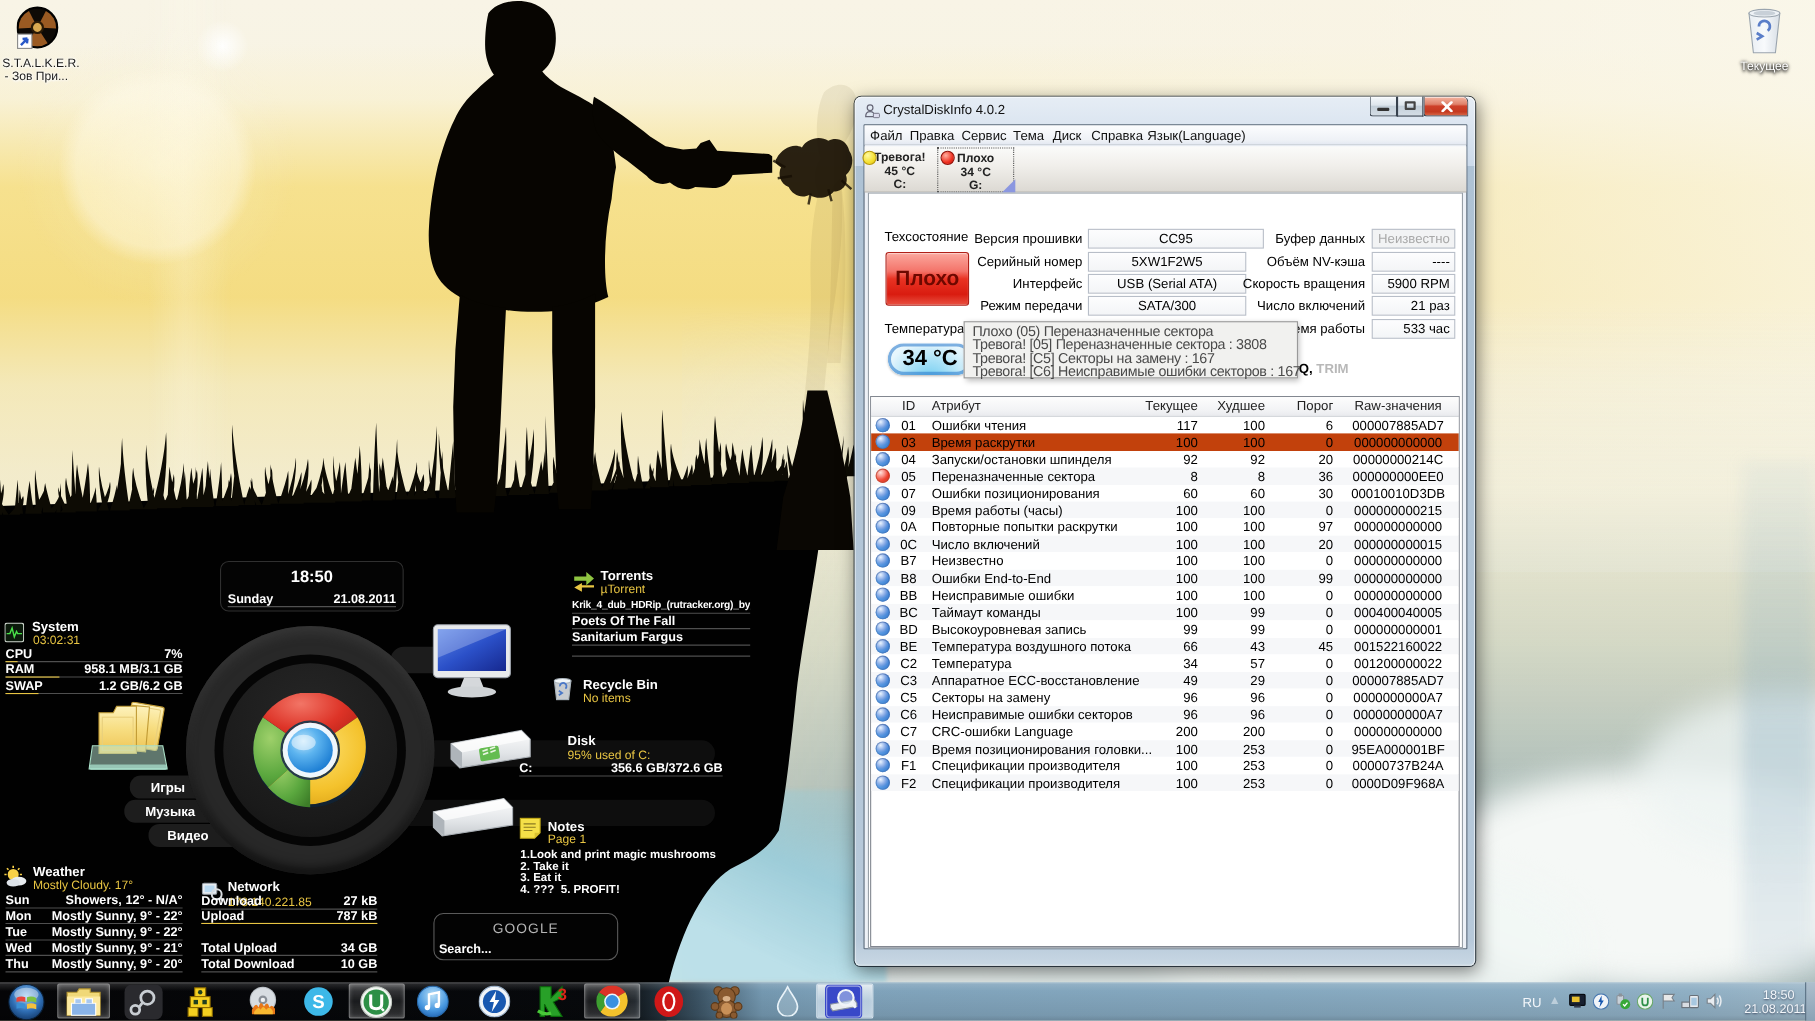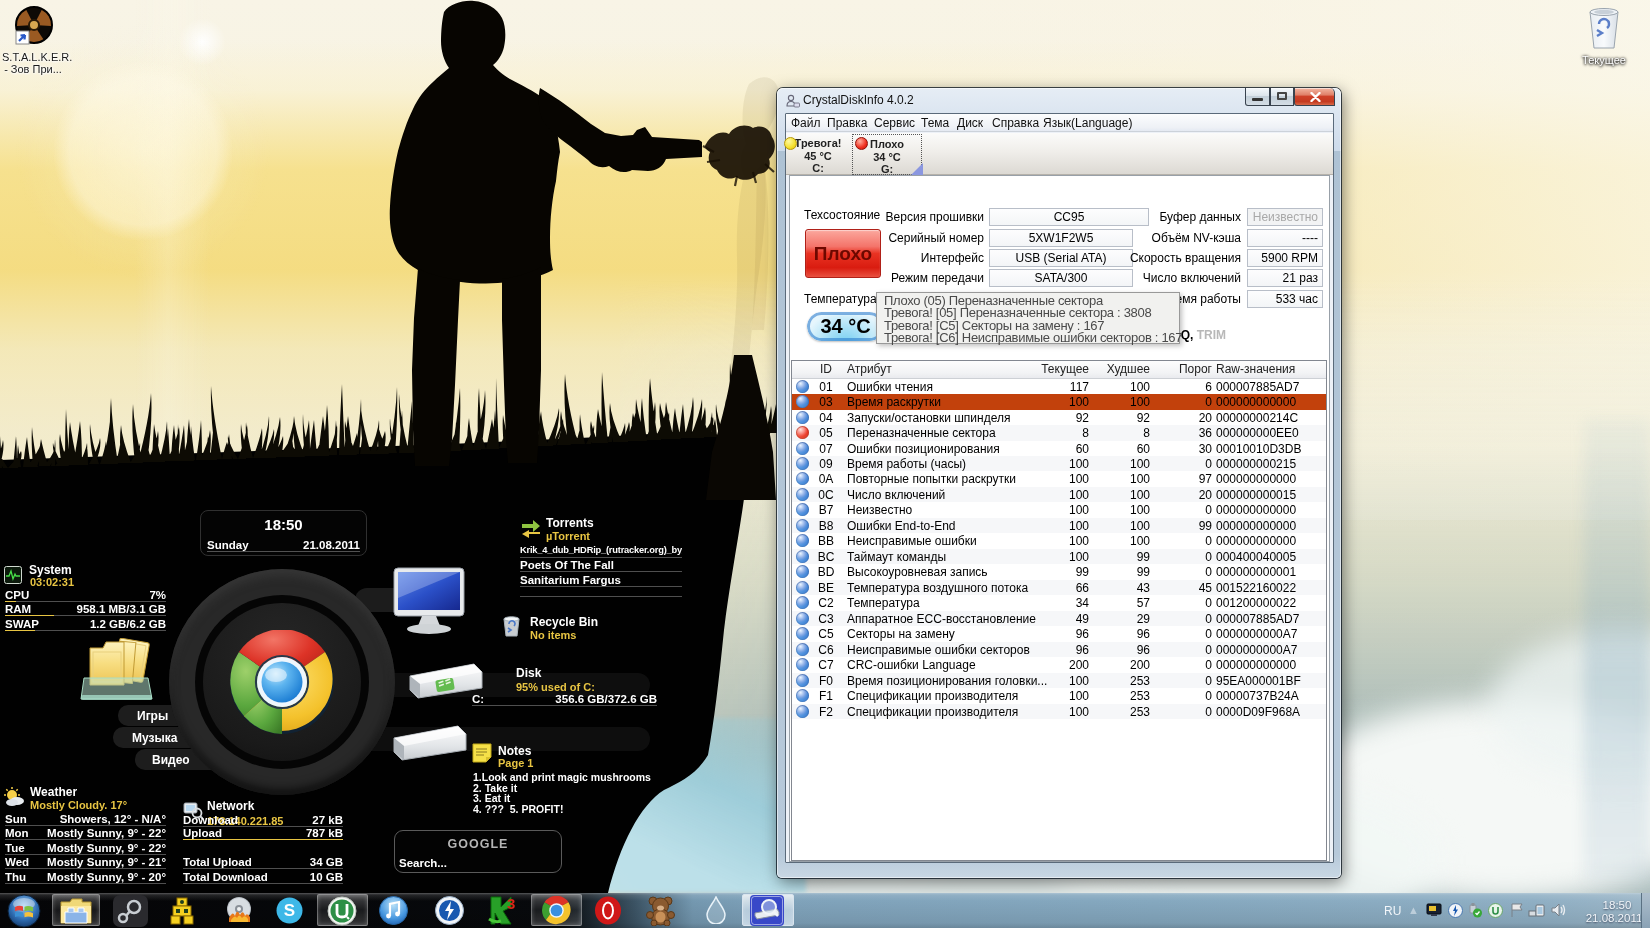--- a/index.html
+++ b/index.html
@@ -18,21 +18,21 @@
   linear-gradient(90deg, rgba(255,252,240,0) 135px, rgba(255,252,238,.22) 168px, rgba(255,252,240,0) 210px);
   -webkit-mask:linear-gradient(180deg,#000 45%,transparent 70%);mask:linear-gradient(180deg,#000 45%,transparent 70%)}
 #goldmask{position:absolute;inset:0;background:linear-gradient(90deg,rgba(248,242,224,0) 55%, rgba(249,244,228,.55) 75%, rgba(250,247,234,.8) 100%)}
 #skyright{position:absolute;left:620px;top:0;width:1030px;height:928px;
  background:linear-gradient(180deg, rgba(250,248,238,0) 30%, rgba(238,236,216,.55) 48%, rgba(205,212,196,.8) 63%, rgba(162,182,183,.92) 80%, rgba(168,186,190,.95) 100%);
  -webkit-mask:linear-gradient(90deg,rgba(0,0,0,.35) 0,rgba(0,0,0,.8) 8%,#000 20%);mask:linear-gradient(90deg,rgba(0,0,0,.35) 0,rgba(0,0,0,.8) 8%,#000 20%)}
 .cloud{position:absolute;border-radius:50%;filter:blur(14px)}
 #rockr{position:absolute;left:1584px;top:420px;width:66px;height:460px;background:linear-gradient(180deg,rgba(165,195,210,.12),rgba(140,175,195,.35) 55%,rgba(200,215,225,.3));filter:blur(7px)}
 
 .wt{color:#fff;font-weight:bold;font-size:12px;white-space:nowrap}
-.wy{color:#e8c543;font-weight:bold;font-size:11px;white-space:nowrap}
+.wy{color:#e8c543;font-weight:normal;font-size:11px;white-space:nowrap}
 .wrow{position:absolute;height:13px;font-size:11.5px;font-weight:bold;color:#fff;border-bottom:1px solid rgba(175,175,175,.45)}
 .wrow b{position:absolute;left:0;top:0;font-weight:bold}
 .wrow span{position:absolute;right:0;top:0;font-weight:bold}
 .ybar{position:absolute;height:1px;background:#e8c543;bottom:-1px;left:0}
 
 #win{position:absolute;left:777px;top:88px;width:564px;height:790px;border-radius:6px 6px 5px 5px;
  background:linear-gradient(180deg,#e6edf5 0%,#ccdaea 8%,#b9cdde 25px,#aec2d4 26px,#b7c9da 97%,#c9d8e4 100%);
  box-shadow:0 0 0 1px rgba(15,25,35,.8), 2px 4px 16px rgba(0,0,0,.5), inset 0 0 0 1px rgba(255,255,255,.55)}
 #wtitle{position:absolute;left:26px;top:5px;font-size:12px;color:#111}
 #wicon{position:absolute;left:9px;top:6px;width:14px;height:14px}
@@ -64,21 +64,21 @@
 
 #tbl{position:absolute;left:1px;top:184px;width:536px;height:501px;border:1px solid #828790;background:#fff}
 #thead{position:absolute;left:0;top:0;width:534px;height:17.5px;background:linear-gradient(180deg,#fdfdfd,#f2f3f5 70%,#e9eaee);border-bottom:1px solid #cdd0d5;font-size:12px;color:#222}
 .trow{position:absolute;left:0;width:534px;height:15.5px;font-size:12px;color:#000}
 .trow span,#thead span{position:absolute;top:1px;white-space:nowrap}
 .cid{left:21px;width:26px;text-align:center}
 .cattr{left:55px}
 .ccur{left:200px;width:97px;text-align:right}
 .cwst{left:304px;width:54px;text-align:right}
 .cthr{left:364px;width:56px;text-align:right}
-.craw{left:424px;width:110px;}
+.craw{left:424px;width:110px;text-align:center}
 .orb{position:absolute;left:4px;top:1px;width:13px;height:13px;border-radius:50%;
  background:radial-gradient(circle at 35% 28%,#eaf4ff,#8fb0e8 32%,#4584d6 58%,#1d50b0 82%,#143c8a);box-shadow:inset 0 -2px 3px rgba(120,200,255,.45), inset 0 0 0 1px rgba(25,55,120,.4)}
 .orb.r{background:radial-gradient(circle at 35% 28%,#ffe2dc,#f8887e 32%,#ea3220 58%,#bc1206 82%,#940800);box-shadow:inset 0 -2px 3px rgba(255,150,120,.4), inset 0 0 0 1px rgba(140,20,5,.45)}
 
 #tb{position:absolute;left:0;top:893px;width:1650px;height:35px;
  background:linear-gradient(90deg,#050507 0%,#07090c 34%,#3c5465 38.5%,#7498b0 42%,#7fa2ba 47%,#85a8bf 70%,#8fafc4 93%,#9db7c8 100%)}
 #tb:before{content:"";position:absolute;inset:0;background:linear-gradient(180deg,rgba(255,255,255,.32) 0,rgba(255,255,255,.12) 2px,rgba(255,255,255,0) 8px,rgba(0,0,0,.08) 30px,rgba(0,0,0,.18) 100%)}
 .tbox{position:absolute;top:1px;height:32px;border:1px solid rgba(255,255,255,.35);border-radius:2px;background:linear-gradient(180deg,rgba(255,255,255,.25),rgba(255,255,255,.08) 50%,rgba(255,255,255,.18));box-shadow:inset 0 0 4px rgba(255,255,255,.25)}
 .tico{position:absolute;top:898px}
 #tray{position:absolute;left:1370px;top:893px;width:280px;height:35px;font-size:11px;color:#f2f6fa}
@@ -346,21 +346,21 @@
 <div class="wrow" style="left:183px;top:856px;width:160px">
       <b>Total Upload</b>
       <span>34 GB</span>
     </div>
 <div class="wrow" style="left:183px;top:871px;width:160px">
       <b>Total Download</b>
       <span>10 GB</span>
     </div>
 
 <div class="abs" style="left:394px;top:830px;width:168px;height:43px;border:1px solid #5a5a5a;border-radius:9px;background:rgba(4,4,4,.7)">
-<div style="position:absolute;left:0;width:166px;top:6px;text-align:center;color:#b5b5b5;font-weight:bold;font-size:12.5px;letter-spacing:1px">GOOGLE</div>
+<div style="position:absolute;left:0;width:166px;top:6px;text-align:center;color:#b5b5b5;font-weight:normal;font-size:12.5px;letter-spacing:1px">GOOGLE</div>
 <div class="wt" style="position:absolute;left:4px;top:26px;font-size:11.5px">Search...</div>
 </div>
 
 <div id="win">
  <svg id="wicon" viewBox="0 0 14 14">
         <circle cx="5" cy="4" r="2.6" fill="none" stroke="#667" stroke-width="1.1"></circle>
         <path d="M1,12 C1,9 3,7.5 5,7.5 C7,7.5 9,9 9,12 Z" fill="none" stroke="#667" stroke-width="1.1"></path>
         <rect x="8" y="9" width="5.5" height="4" rx="1" fill="#dde" stroke="#667" stroke-width="0.8"></rect>
       </svg>
  <div id="wtitle">CrystalDiskInfo 4.0.2</div>

